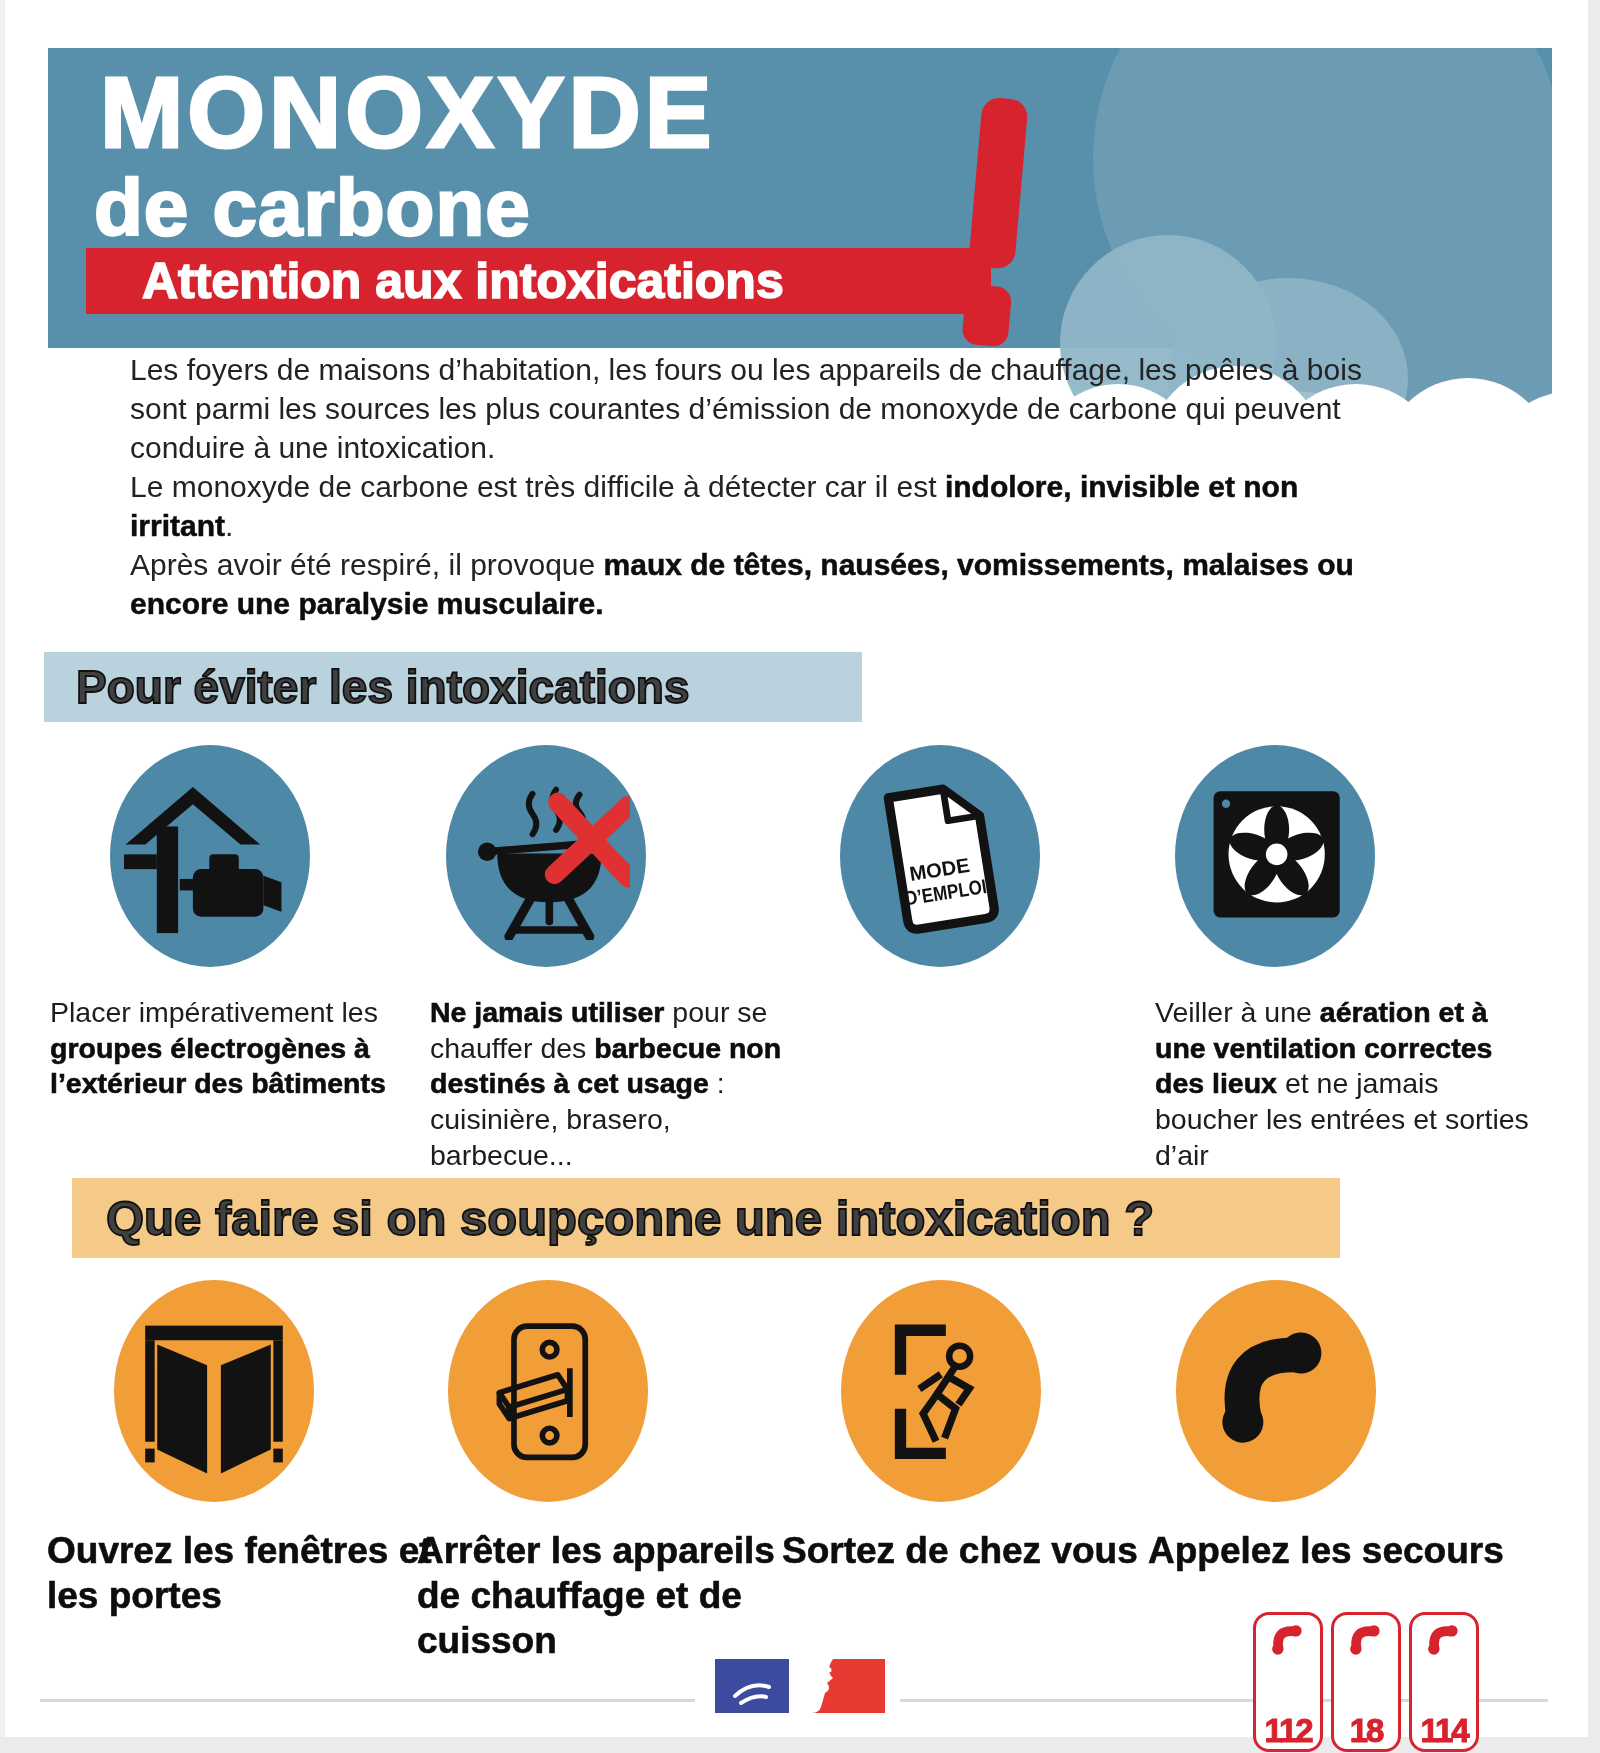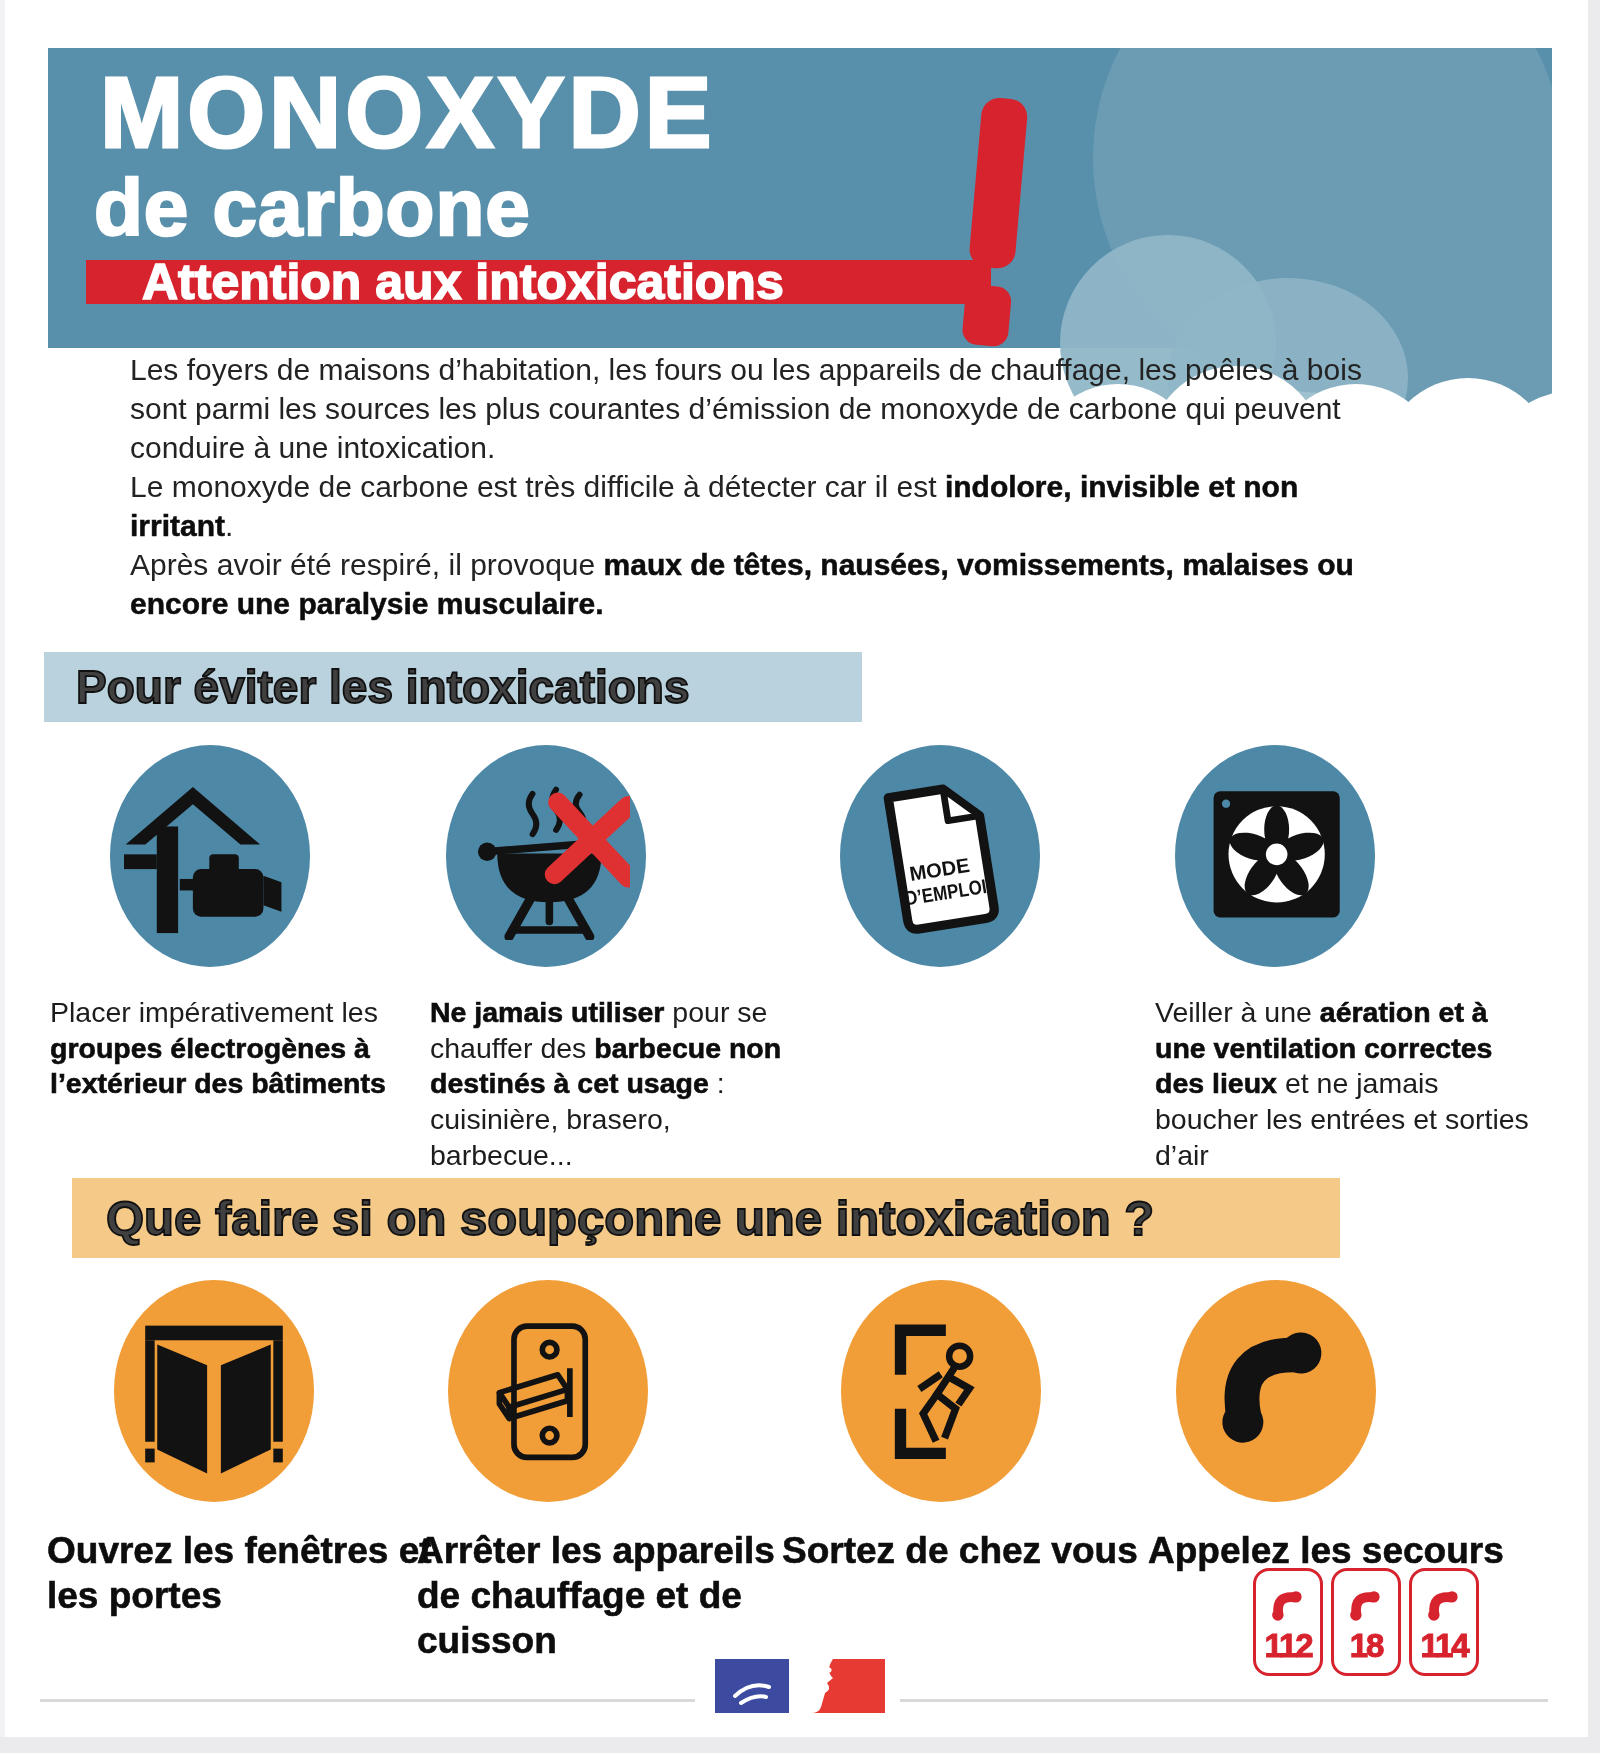--- a/index.html
+++ b/index.html
@@ -15,21 +15,21 @@
   .edge-right{position:absolute; right:0; top:0; width:12px; height:100%; background:var(--edge-gray);}
   .edge-bottom{position:absolute; left:0; bottom:0; width:100%; height:16px; background:var(--edge-gray);}
   .edge-left{position:absolute; left:0; top:0; width:5px; height:100%; background:#f2f2f4;}
 
   .header-art{position:absolute; left:48px; top:48px; z-index:1;}
 
   .title1{position:absolute; left:100px; top:62px; z-index:3; color:#fff; font-size:100px;
           font-weight:700; letter-spacing:4px; -webkit-text-stroke:3px #fff; line-height:1;}
   .title2{position:absolute; left:94px; top:168px; z-index:3; color:#fff; font-size:80px;
           font-weight:700; letter-spacing:1px; -webkit-text-stroke:2.4px #fff; line-height:1;}
-  .redband{position:absolute; left:86px; top:260px; width:905px; height:44px; z-index:3;
+  .redband{position:absolute; left:86px; top:248px; width:905px; height:66px; z-index:3;
            background:var(--red); display:flex; align-items:center; padding-left:56px;}
   .redband span{color:#fff; font-size:50px; font-weight:700; -webkit-text-stroke:1.6px #fff; white-space:nowrap;}
 
   .excl{position:absolute; left:972px; top:98px; z-index:4; transform:rotate(5deg);}
   .excl-bar{width:46px; height:170px; background:var(--red); border-radius:18px;}
   .excl-dot{width:46px; height:60px; background:var(--red); border-radius:15px; margin-top:18px;}
 
   .intro{position:absolute; left:130px; top:350px; width:1268px; z-index:3;
          font-size:30px; line-height:1.30; color:#232323;}
   .intro p{margin:0;}
@@ -47,23 +47,23 @@
   .circle.blue{background:var(--circle-blue); top:745px;}
   .circle.orange{background:var(--circle-orange); top:1280px;}
 
   .cap{position:absolute; text-align:left; color:#1d1d1d;}
   .cap b{font-weight:700; color:#0d0d0d; -webkit-text-stroke:.6px #0d0d0d;}
   .cap.r1{top:995px; width:380px; font-size:28.5px; line-height:1.25;}
   .cap.r2{top:1528px; width:400px; font-size:37px; line-height:1.22; font-weight:700;
           -webkit-text-stroke:.8px #111; color:#111;}
 
   .badges{position:absolute; left:1253px; top:1568px; display:flex; gap:8px; z-index:3;}
-  .badge{width:70px; height:108px; border:3.5px solid var(--red); border-radius:16px;
-         background:#fff; display:flex; flex-direction:column; align-items:center; justify-content:center;
-         padding:4px 0 2px;}
+  .badge{width:70px; height:140px; border:3.5px solid var(--red); border-radius:16px;
+         background:#fff; display:flex; flex-direction:column; align-items:center; justify-content:space-between;
+         padding:4px 0 2px;margin-top:44px;}
   .badge .num{color:var(--red); font-size:33px; font-weight:700; -webkit-text-stroke:1px var(--red);
               letter-spacing:-2px; line-height:1;}
 
   .divider{position:absolute; top:1699px; height:3px; background:var(--divider-gray);}
   .divider.left{left:40px; width:655px;}
   .divider.right{left:900px; width:648px;}
   .gov-logo{position:absolute; left:705px; top:1656px; z-index:3;}
 </style>
 </head>
 <body>

